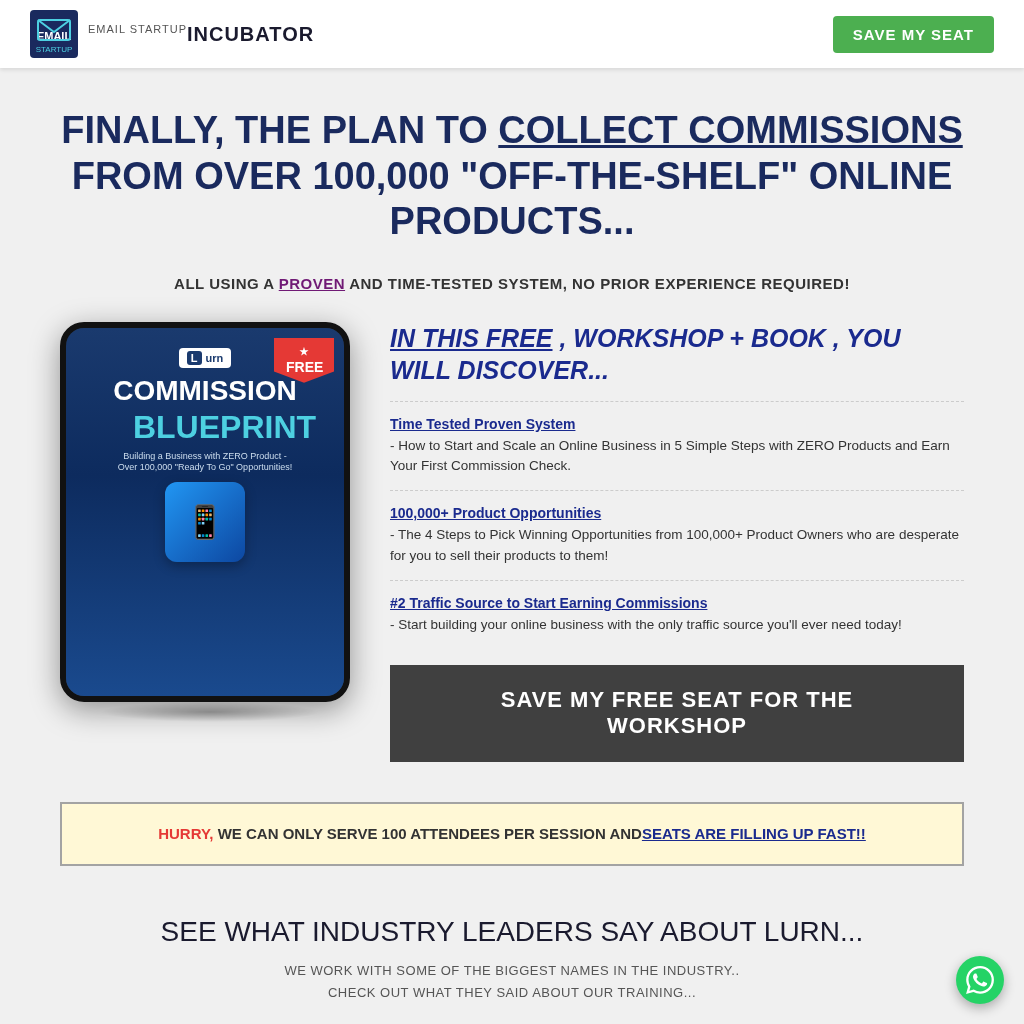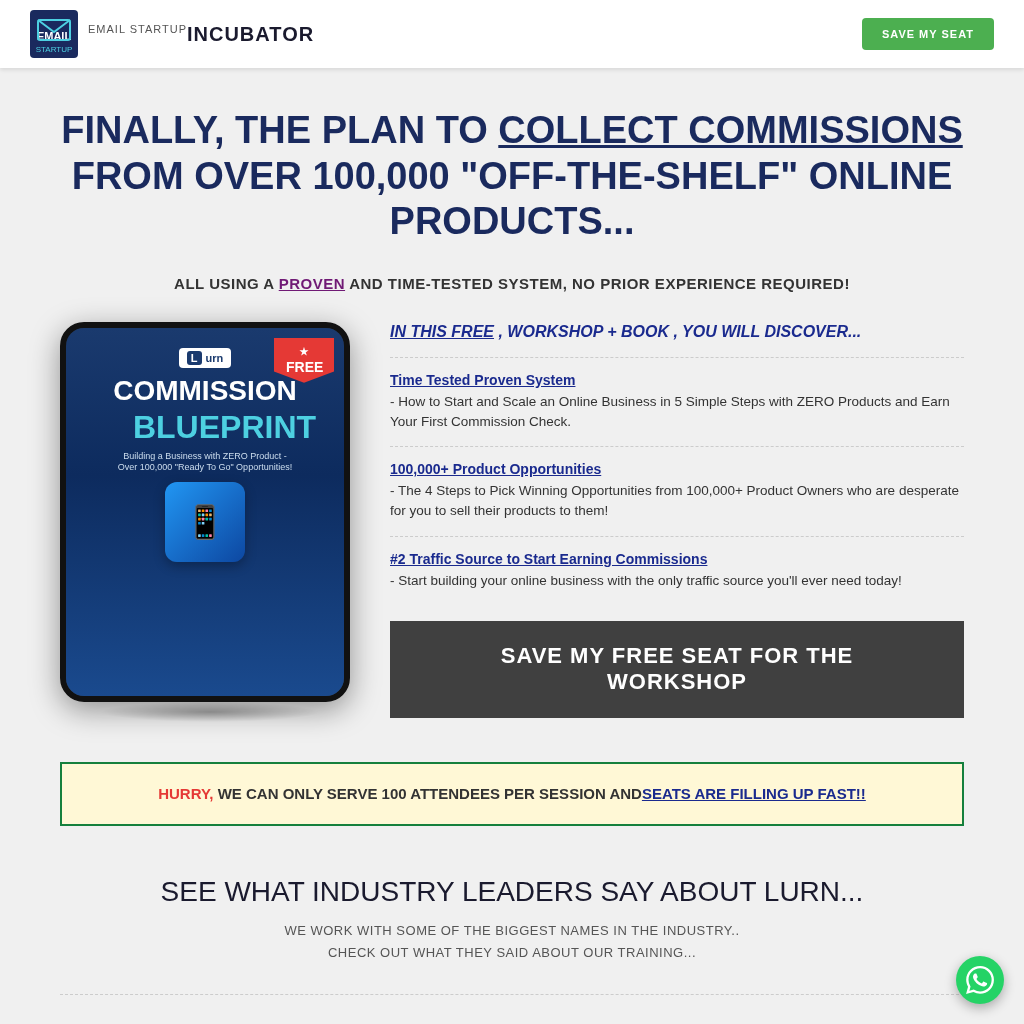--- a/index.html
+++ b/index.html
@@ -45,21 +45,21 @@
       font-weight: 900;
       color: #1a1a2e;
       text-transform: uppercase;
       letter-spacing: 1px;
     }
     .nav-cta {
       background: #4caf50;
       color: #fff;
       border: none;
       padding: 10px 20px;
-      font-size: 11px;
+      font-size: 15px;
       font-weight: 700;
       text-transform: uppercase;
       letter-spacing: 1px;
       border-radius: 4px;
       cursor: pointer;
       text-align: right;
     }
 
     
     .hero-heading {
@@ -210,21 +210,21 @@
       font-size: 10px;
       display: block;
       margin-bottom: 2px;
     }
 
     
     .discovery-section {
       flex: 1;
     }
     .discovery-heading {
-      font-size: 16px;
+      font-size: 25px;
       font-style: italic;
       font-weight: 700;
       color: #1a2a8e;
       margin-bottom: 14px;
       line-height: 1.3;
     }
     .discovery-heading .free-text {
       text-decoration: underline;
     }
     .discovery-item {
@@ -263,21 +263,21 @@
       text-transform: uppercase;
       letter-spacing: 1px;
       cursor: pointer;
       line-height: 1.2;
       text-align: center;
     }
 
     
     .urgency-box {
       margin: 10px 60px 20px;
-      border: 2px solid #15803d;
+      border: 2px solid #a3a3a3;
       background: #fff8d6;
       padding: 18px 20px;
       text-align: center;
     }
     .urgency-text {
       font-size: 15px;
       font-weight: 700;
       color: #333;
       text-transform: uppercase;
       line-height: 1.6;

